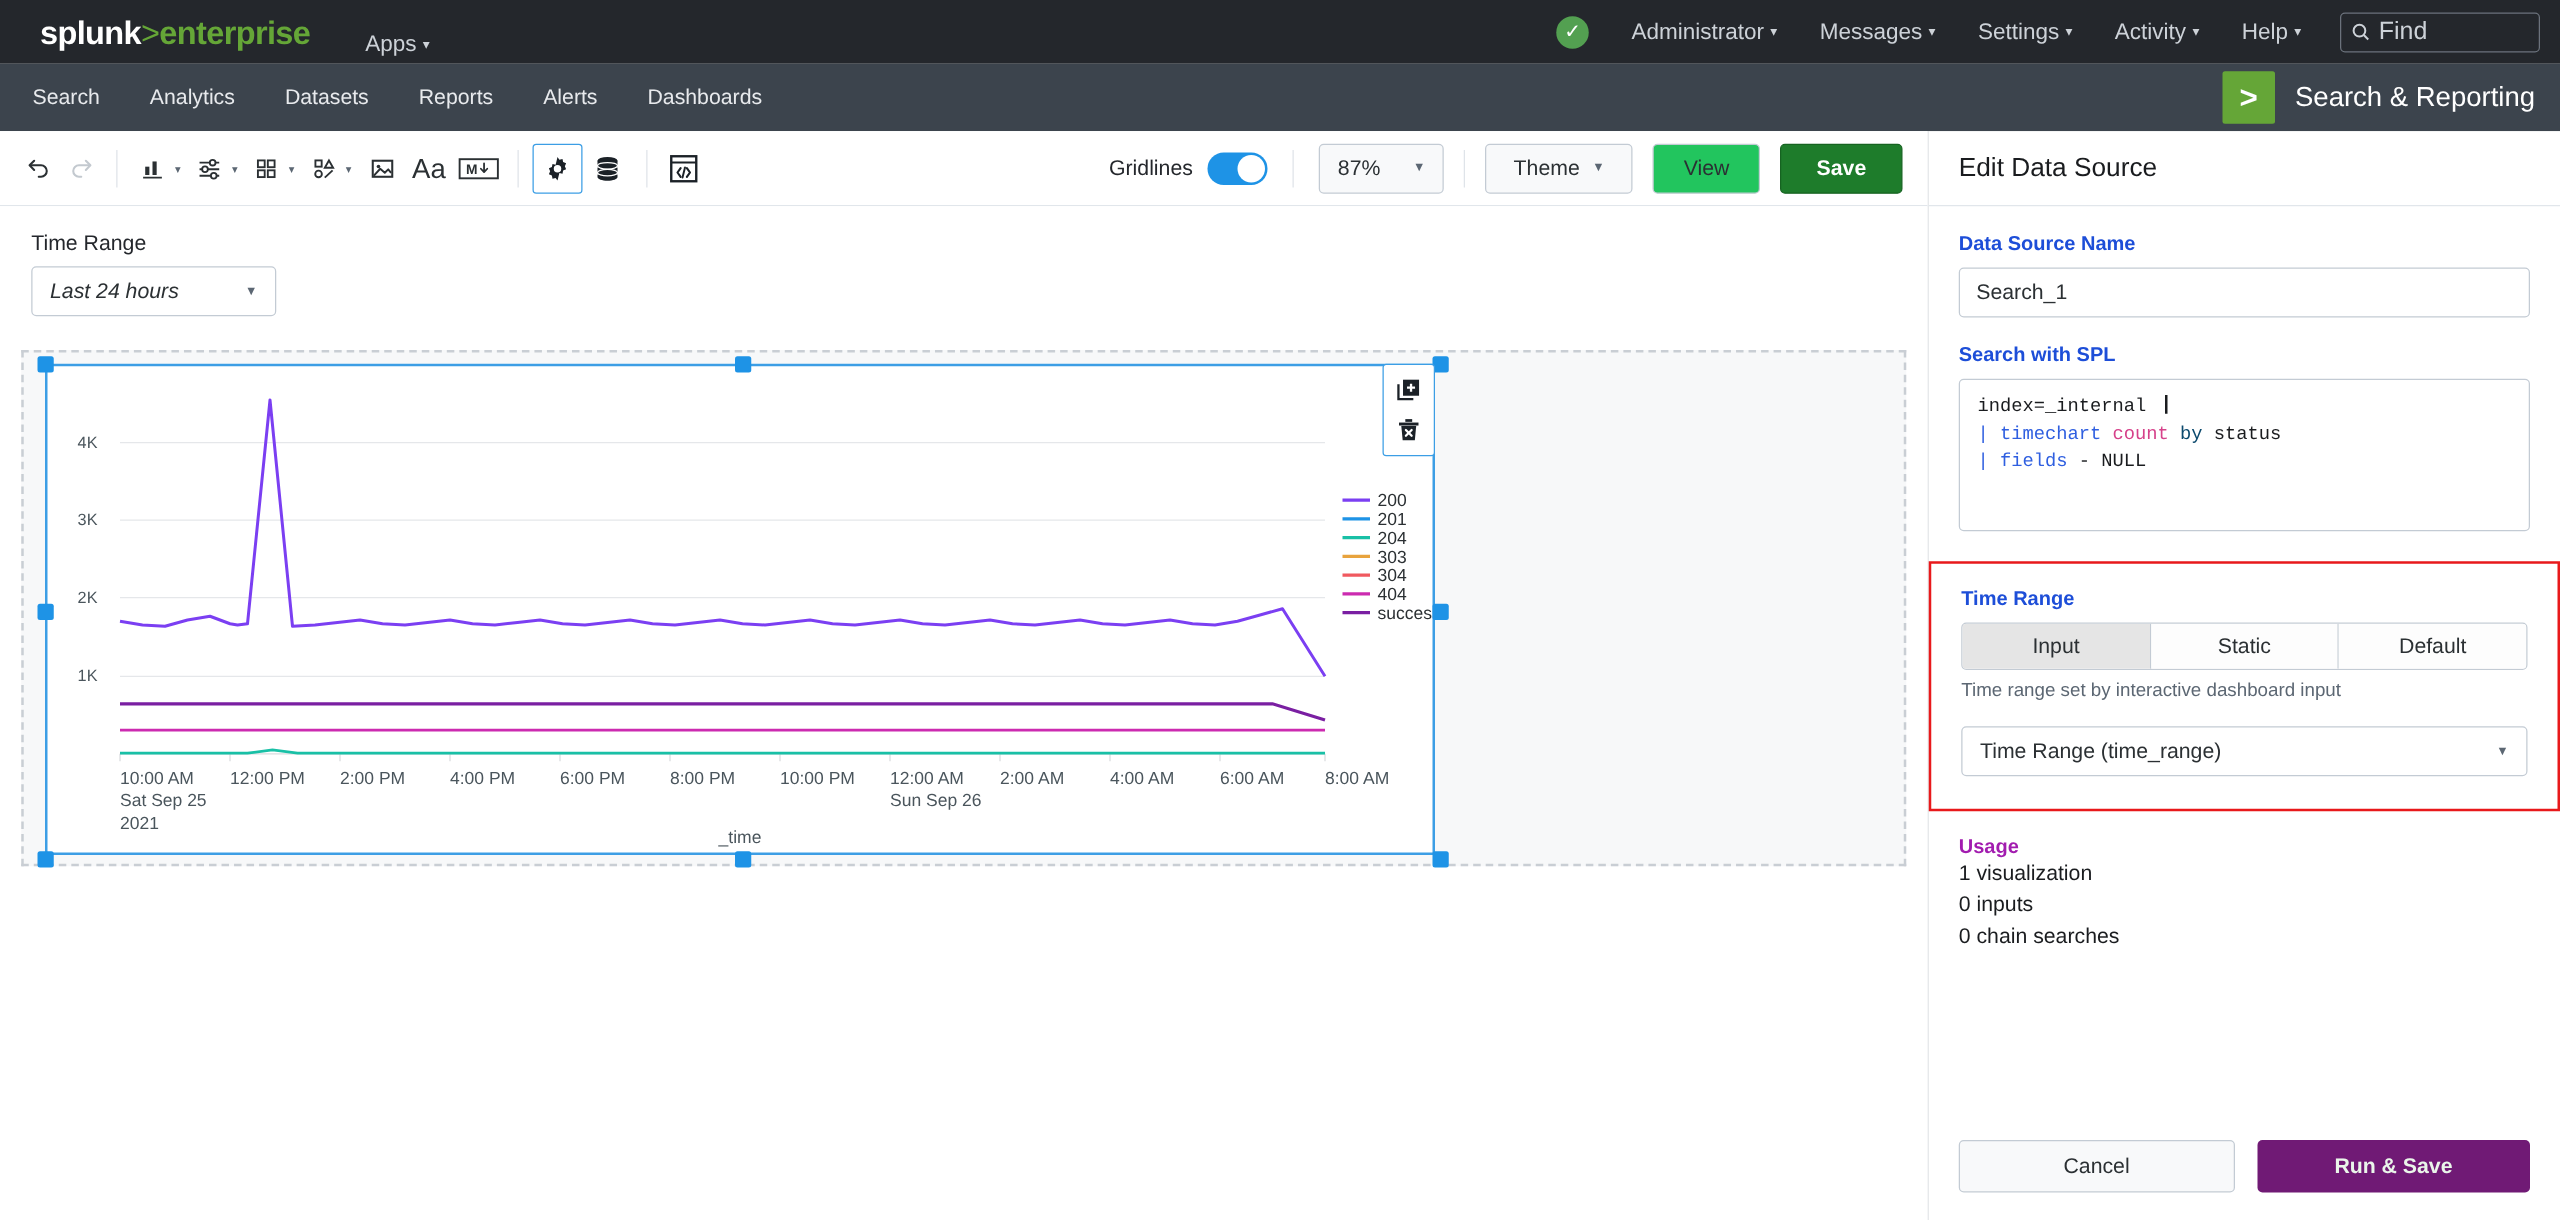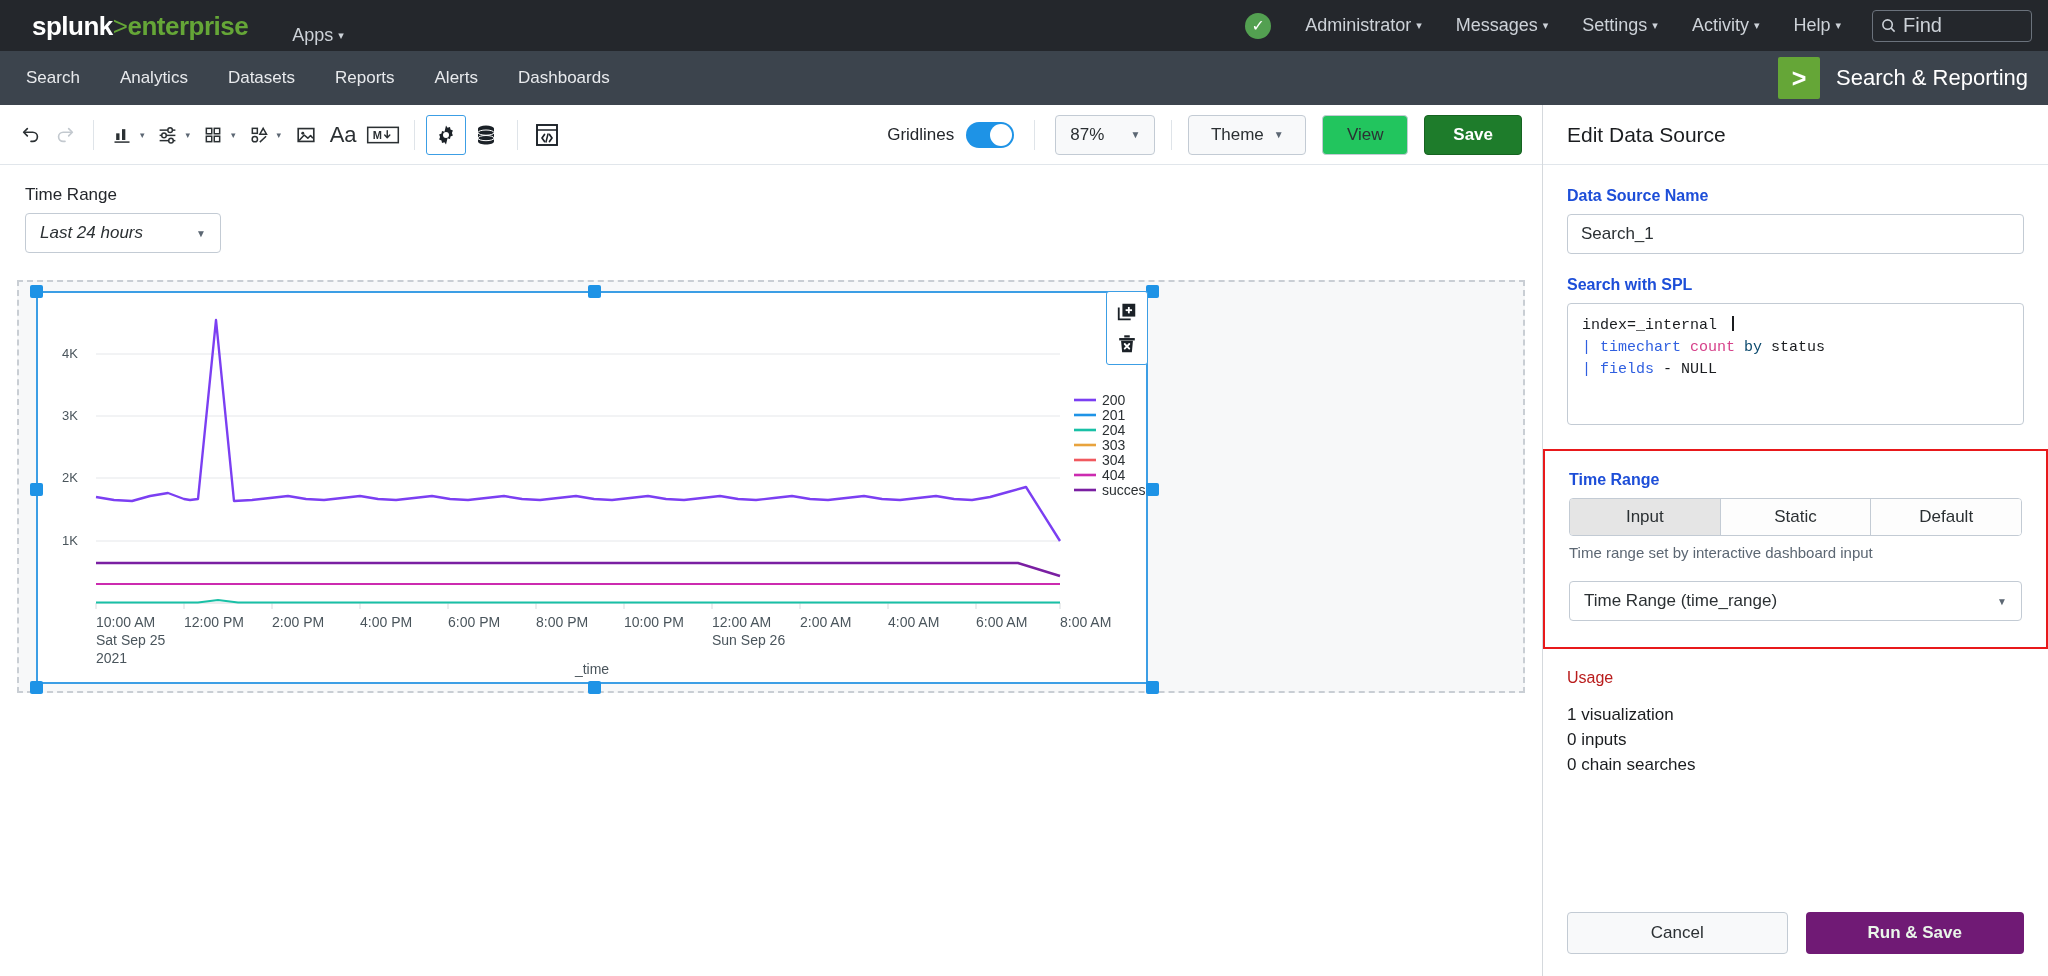--- a/index.html
+++ b/index.html
@@ -157,21 +157,21 @@
   }
   .seg:last-child { border-right:none; }
   .seg.selected { background:#e5e5e5; }
   .seg-hint { font-size:15px; color:#5c6773; margin-top:8px; }
   .rp-select {
     margin-top:20px; height:40px; border:1px solid #c3cbd4; border-radius:4px; background:#fff;
     display:flex; align-items:center; justify-content:space-between; padding:0 14px; font-size:17px; color:#2b3033;
   }
 
   .usage-wrap { padding:20px 24px 0 24px; }
-  .usage-title { font-size:16px; font-weight:normal; color:#b91c1c; margin-bottom:16px; }
+  .usage-title { font-size:16px; font-weight:bold; color:#a21caf; margin-bottom:0; }
   .usage-line { font-size:17px; color:#1a1c1f; line-height:1.46; }
 
   .rp-footer { position:absolute; left:24px; right:24px; bottom:22px; display:flex; gap:18px; }
   .btn-cancel {
     flex:1; height:42px; border:1px solid #c3cbd4; border-radius:4px; background:#f8f9fa;
     display:flex; align-items:center; justify-content:center; font-size:17px; color:#2b3033;
   }
   .btn-run {
     flex:1; height:42px; border-radius:4px; background:#701a75; color:#eaf6ea;
     display:flex; align-items:center; justify-content:center; font-size:17px; font-weight:bold;

